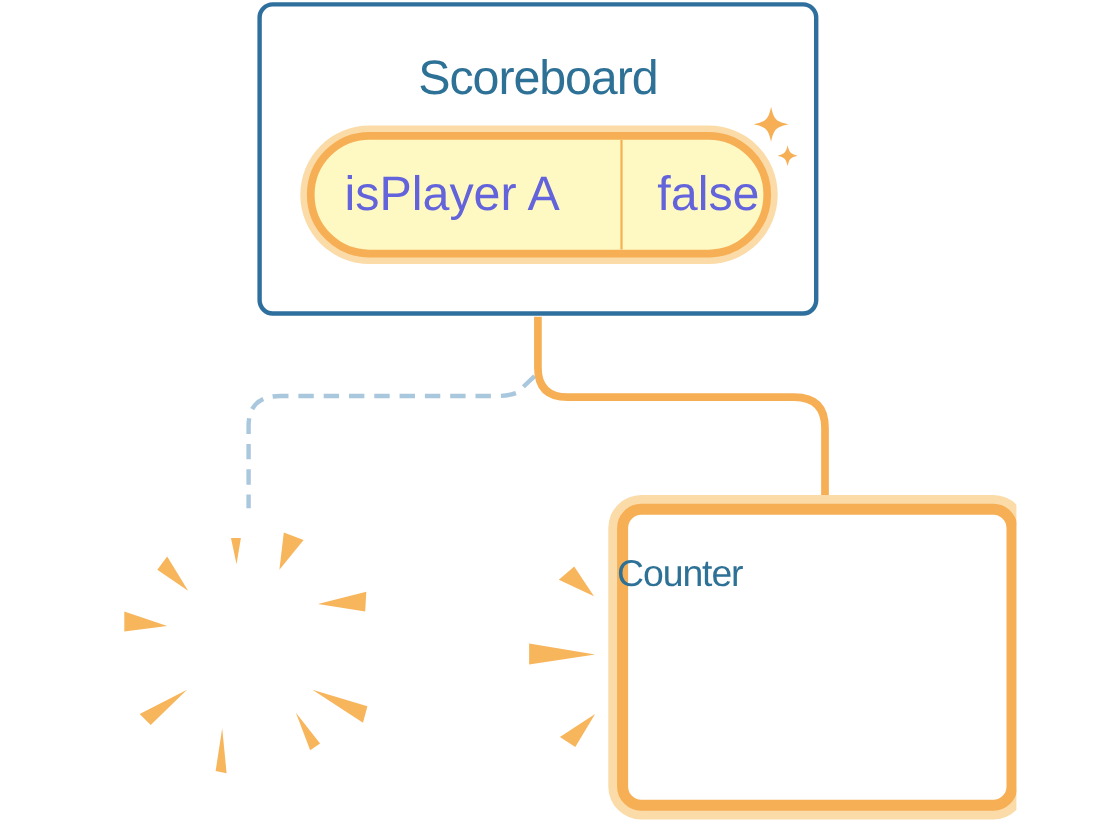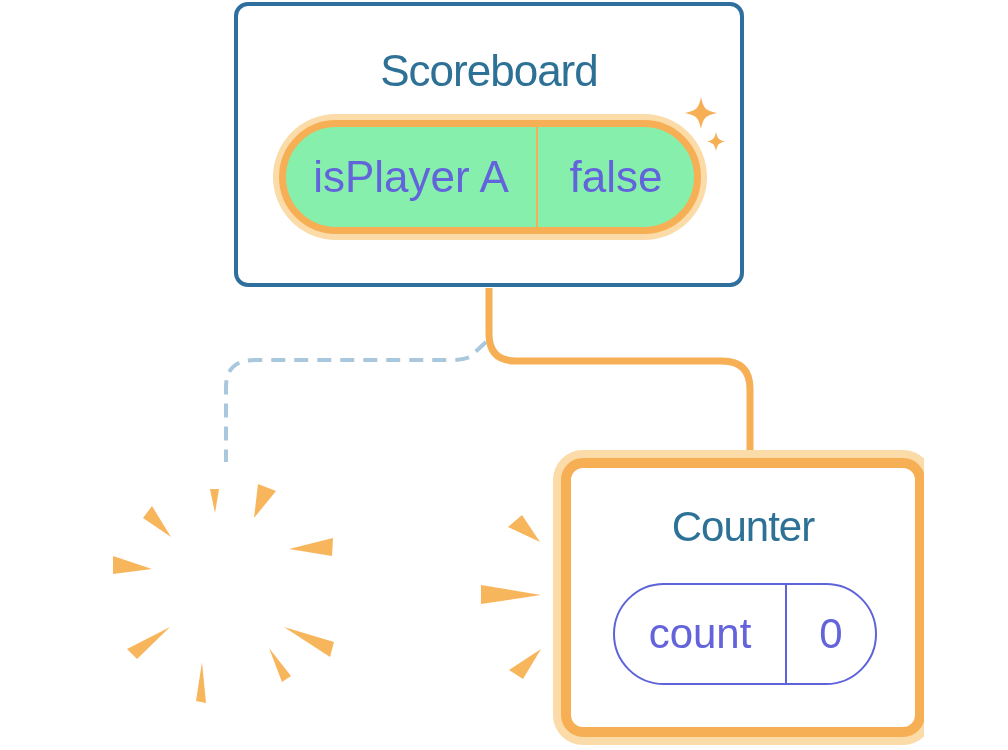--- a/index.html
+++ b/index.html
@@ -26,39 +26,39 @@
   .scoreboard-card{
     left:234px;top:2px;width:510px;height:285px;box-sizing:border-box;
     background:#fff;border:4px solid var(--card-border-blue);border-radius:14px;
   }
   .card-title{
     left:234px;top:46px;width:510px;text-align:center;
     font-size:44px;font-weight:500;letter-spacing:-1px;color:var(--title-teal);
   }
   .state-pill{
     left:279px;top:120px;width:422px;height:114px;box-sizing:border-box;
-    background:#86efac;border:7px solid var(--orange);border-radius:999px;
+    background:#fef9c3;border:7px solid var(--orange);border-radius:999px;
     box-shadow:0 0 0 6px var(--orange-halo);
-    display:flex;align-items:stretch;overflow:hidden;
+    display:flex;align-items:stretch;overflow:hidden;gap:28px;
   }
   .pill-cell{display:flex;align-items:center;justify-content:center;
     font-size:44px;color:var(--purple);}
   .state-pill .key-cell{width:250px;}
   .state-pill .val-cell{flex:1;font-weight:400;}
   .state-pill .pill-divider{width:2px;background:var(--orange);}
 
   
   .counter-card{
     left:561px;top:458px;width:364px;height:279px;box-sizing:border-box;
     background:#fff;border:10px solid var(--orange);border-radius:22px;
     box-shadow:0 0 0 8px var(--orange-halo);
   }
   .counter-title{
-    left:561px;top:503px;width:364px;text-align:center;
-    font-size:42px;font-weight:500;letter-spacing:-1px;color:var(--title-teal);
+    left:561px;top:503px;width:364px;
+    font-size:34px;font-weight:500;letter-spacing:-1px;color:var(--title-teal);
   }
   .count-pill{
     left:613px;top:583px;width:264px;height:102px;box-sizing:border-box;
     background:#fff;border:2px solid var(--pill-purple-border);border-radius:999px;
     display:flex;align-items:stretch;overflow:hidden;
   }
   .count-pill .pill-cell{font-size:42px;color:var(--purple);}
   .count-pill .key-cell{width:170px;}
   .count-pill .val-cell{flex:1;}
   .count-pill .pill-divider{width:2px;background:var(--pill-purple-border);}
@@ -110,25 +110,20 @@
     <div class="pill-cell val-cell">false</div>
   </div>
 
   <svg class="abs z3" style="left:680px;top:92px" width="52" height="66" viewBox="0 0 52 66">
     <path class="sparkle" d="M21 5 C 23.5 16.5 25.5 18.5 37 21 C 25.5 23.5 23.5 25.5 21 37 C 18.5 25.5 16.5 23.5 5 21 C 16.5 18.5 18.5 16.5 21 5 Z"></path>
     <path class="sparkle" d="M36 40 C 37.5 46.7 38.7 47.9 45 49.5 C 38.7 51.1 37.5 52.3 36 59 C 34.5 52.3 33.3 51.1 27 49.5 C 33.3 47.9 34.5 46.7 36 40 Z"></path>
   </svg>
 
   <div class="abs counter-card z3"></div>
   <div class="abs counter-title z3">Counter</div>
-  <div class="abs count-pill z3">
-    <div class="pill-cell key-cell">count</div>
-    <div class="pill-divider"></div>
-    <div class="pill-cell val-cell">0</div>
-  </div>
 
   <svg class="abs emphasis z2" style="left:0;top:0" width="1008" height="750" viewBox="0 0 1008 750">
     <polygon points="508,527 522,515 540,542"></polygon>
     <polygon points="481,585 481,604 541,595"></polygon>
     <polygon points="509,670 523,679 541,649"></polygon>
   </svg>
   <svg class="abs emphasis z2" style="left:0;top:0" width="1008" height="750" viewBox="0 0 1008 750">
     <polygon points="969,514 984,527 948,542"></polygon>
     <polygon points="1007,580 1007,607 947,595"></polygon>
     <polygon points="970,676 984,663 948,645"></polygon>

